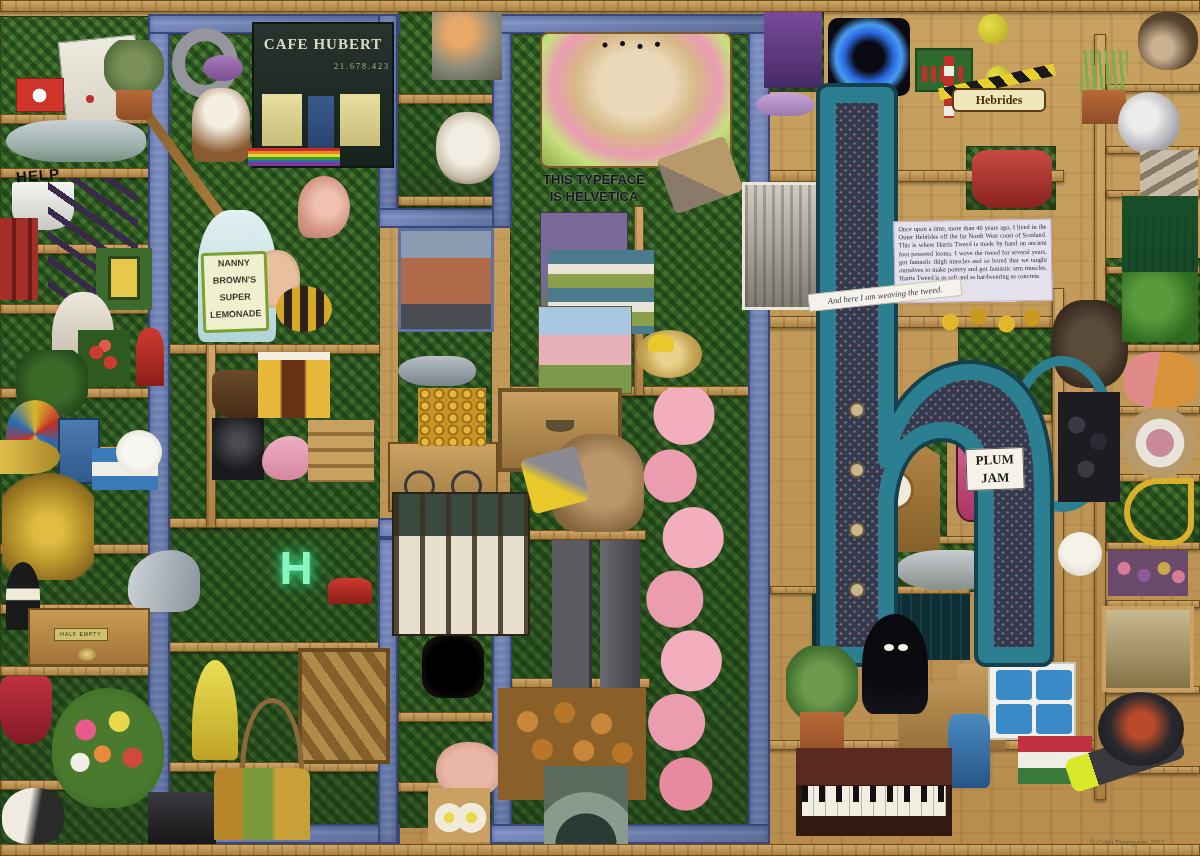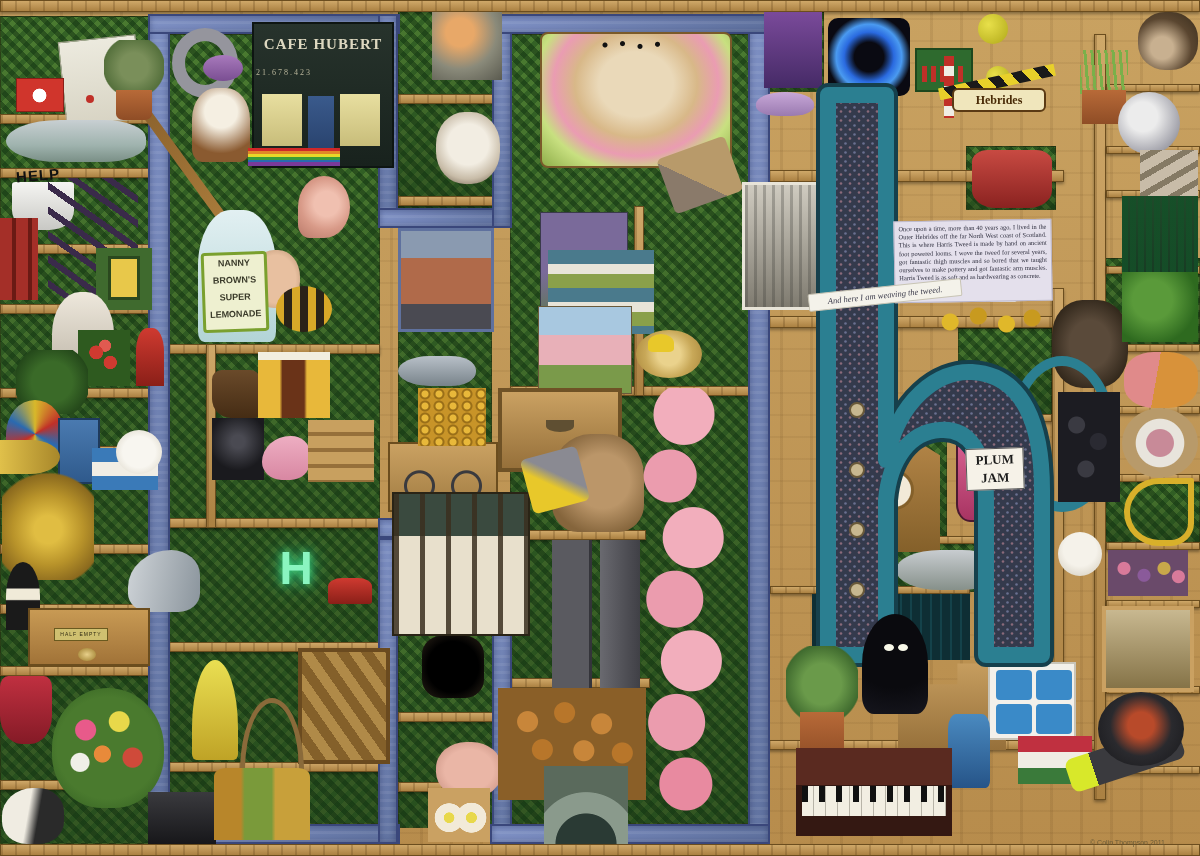--- a/index.html
+++ b/index.html
@@ -30,21 +30,21 @@
   .blue-beam{
     background:
       repeating-linear-gradient(0deg, rgba(255,255,255,.07) 0 3px, rgba(0,0,0,0) 3px 8px),
       linear-gradient(100deg,#7e90c4,#5f719e);
     border:2px solid #3a477b;
     box-shadow:inset 0 0 6px rgba(20,30,70,.4);
   }
   .txt{position:absolute;box-sizing:border-box;z-index:40;}
   #cafe-sign{left:256px;top:36px;width:134px;text-align:center;color:#ddd8c0;
     font-family:"Liberation Serif",serif;font-weight:bold;font-size:15px;letter-spacing:1px;}
-  #cafe-phone{left:256px;top:68px;width:134px;text-align:left;color:#b8b49a;
+  #cafe-phone{left:256px;top:62px;width:134px;text-align:right;color:#b8b49a;
     font-family:"Liberation Serif",serif;font-size:8px;letter-spacing:2px;}
   #typeface-poster{left:530px;top:172px;width:128px;text-align:center;color:#15151d;
     font-weight:bold;font-size:13px;line-height:1.3;text-shadow:0 0 2px rgba(255,255,255,.55);}
   #heartbeat-sign{left:952px;top:88px;width:94px;height:24px;background:#f0e6bc;
     border:2px solid #5a3a14;border-radius:6px;color:#4a2c08;text-align:center;
     font-family:"Liberation Serif",serif;font-weight:bold;font-size:12px;line-height:20px;}
   #tweed-story{left:894px;top:220px;width:158px;height:82px;background:#e4e0ec;
     border:1px solid #b8b4c8;color:#2e2e3e;font-family:"Liberation Serif",serif;
     font-size:6.4px;line-height:1.28;padding:3px 4px;text-align:justify;transform:rotate(-1deg);}
   #tweed-banner{left:808px;top:286px;width:154px;height:18px;background:#f4f2ea;
@@ -292,20 +292,24 @@
     <g>
       <circle cx="77" cy="350" r="7" fill="#c8b890" stroke="#6a5a3a" stroke-width="2"></circle>
       <circle cx="77" cy="410" r="7" fill="#c8b890" stroke="#6a5a3a" stroke-width="2"></circle>
       <circle cx="77" cy="470" r="7" fill="#c8b890" stroke="#6a5a3a" stroke-width="2"></circle>
       <circle cx="77" cy="530" r="7" fill="#c8b890" stroke="#6a5a3a" stroke-width="2"></circle>
     </g>
   </svg>
 
   <div class="txt" id="cafe-sign">CAFE HUBERT</div>
   <div class="txt" id="cafe-phone">21.678.423</div>
+  <div class="txt" id="typeface-poster">
+    <div>THIS TYPEFACE</div>
+    <div>IS HELVETICA</div>
+  </div>
   <div class="txt" id="heartbeat-sign">Hebrides</div>
   <div class="txt" id="tweed-story">Once upon a time, more than 40 years ago, I lived in the Outer Hebrides off the far North West coast of Scotland. This is where Harris Tweed is made by hand on ancient foot powered looms. I wove the tweed for several years, got fantastic thigh muscles and so bored that we taught ourselves to make pottery and got fantastic arm muscles. Harris Tweed is as soft and as hardwearing as concrete.</div>
   <div class="txt" id="tweed-banner">And here I am weaving the tweed.</div>
   <div class="txt" id="jam-label">
     <div>PLUM</div>
     <div>JAM</div>
   </div>
   <div class="txt" id="lemonade-label">
     <div>NANNY</div>
     <div>BROWN'S</div>

